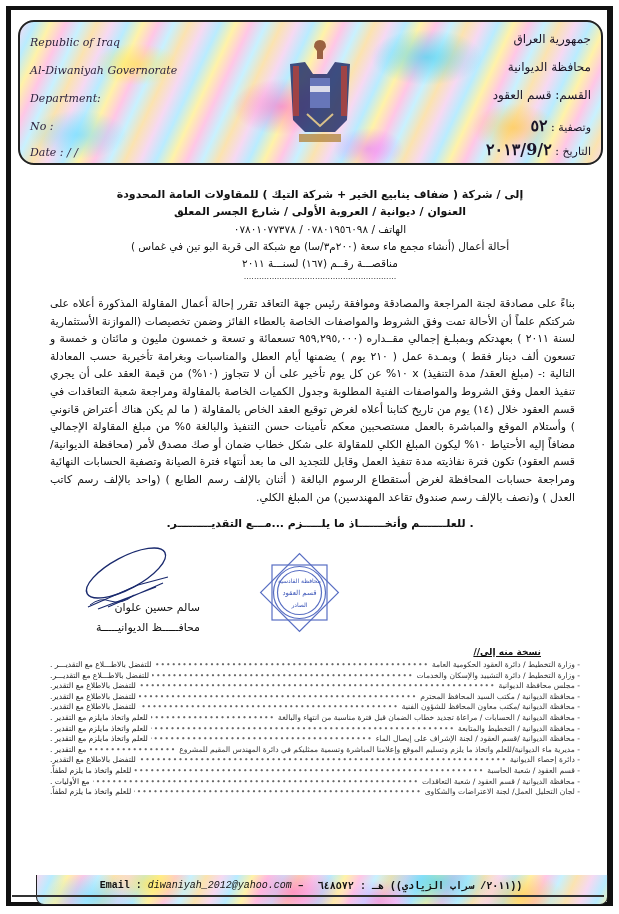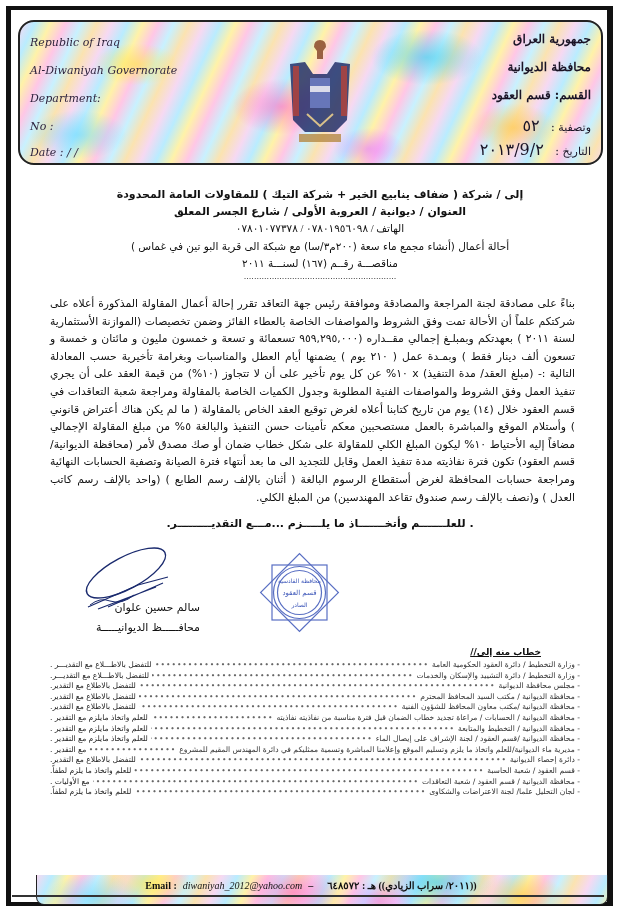--- a/index.html
+++ b/index.html
@@ -27,24 +27,24 @@
     .header-panel {
       position: absolute; left: 18px; top: 20px; width: 585px; height: 145px;
       border: 2px solid #222; border-radius: 16px; overflow: hidden;
     }
     .hdr-en {
       position: absolute; left: 10px; font-family: "DejaVu Serif", serif; font-style: italic;
       font-size: 11px; color: #2a1f3a; text-align: right;
     }
     .hdr-ar {
       position: absolute; right: 10px; direction: rtl; font-family: "DejaVu Serif", serif;
-      font-size: 12px; font-weight: bold; color: #1a1426; text-align: right;
+      font-size: 12px; font-weight: normal; color: #1a1426; text-align: right;
     }
     .hdr-ar.small { font-size: 11px; font-weight: normal; }
-    .hdr-ar .val { font-size: 16px; font-weight: normal; margin-right: 8px; }
+    .hdr-ar .val { font-size: 16px; font-weight: bold; }
     .emblem {
       position: absolute; left: 265px; top: 12px; width: 70px; height: 118px;
     }
 
     .address {
       position: absolute; left: 110px; width: 420px; text-align: center; direction: rtl;
       font-size: 10.5px; line-height: 14px;
     }
     .body-text {
       position: absolute; left: 50px; top: 295px; width: 525px; direction: rtl; text-align: justify;
@@ -76,21 +76,21 @@
       flex: 1 1 auto; overflow: hidden; color: #666; letter-spacing: 1px; margin: 0 3px;
     }
     .copy-row .action { flex: 0 0 auto; color: #222; }
 
     .footer-panel {
       position: absolute; left: 36px; top: 875px; width: 572px; height: 30px;
       border: 1.5px solid #222; border-radius: 0 0 8px 8px; border-top: none; overflow: hidden;
     }
     .footer-text {
       position: absolute; left: 96px; top: 880px; width: 430px; height: 12px;
-      font-family: Liberation Serif, serif; font-size: 10px; font-weight: bold; white-space: nowrap;
+      font-family: Liberation Mono, monospace; font-size: 10px; font-weight: bold; white-space: nowrap;
       display: flex; justify-content: center; gap: 6px;
     }
     .footer-text .email { font-style: italic; font-weight: normal; }
     .footer-text .ar { direction: rtl; margin-left: 8px; }
     .footer-bottom-line {
       position: absolute; left: 12px; top: 895px; width: 592px; height: 2px; background: #333;
     }
   </style>
 </head>
 <body>
@@ -125,21 +125,21 @@
     <span class="val">٥٢</span>
   </div>
   <div class="hdr-ar small" style="top:118px">
     <span>التاريخ :</span>
     <span class="val">٢٠١٣/9/٢</span>
   </div>
 </div>
 
 <div class="address" style="top:188px; font-weight:bold; font-size:11px;">إلى / شركة ( ضفاف ينابيع الخير + شركة التيك ) للمقاولات العامة المحدودة</div>
 <div class="address" style="top:205px; font-weight:bold; font-size:11px;">العنوان / ديوانية / العروبة الأولى / شارع الجسر المعلق</div>
-<div class="address" style="top:222px;font-family:Liberation Serif, serif;">الهاتف /  ٠٧٨٠١٩٥٦٠٩٨ / ٠٧٨٠١٠٧٧٣٧٨</div>
+<div class="address" style="top:222px;">الهاتف /  ٠٧٨٠١٩٥٦٠٩٨ / ٠٧٨٠١٠٧٧٣٧٨</div>
 <div class="address" style="top:239px; left:75px; width:490px;">أحالة أعمال (أنشاء مجمع ماء سعة (٢٠٠م٣/سا) مع شبكة الى قرية البو تين في غماس )</div>
 <div class="address" style="top:256px;">مناقصـــة رقــم (١٦٧) لسنـــة ٢٠١١</div>
 <div class="address" style="top:270px; font-size:8px; color:#333;">............................................................</div>
 
 <div class="body-text">بناءً على مصادقة لجنة المراجعة والمصادقة وموافقة رئيس جهة التعاقد تقرر إحالة أعمال المقاولة المذكورة أعلاه على شركتكم علماً أن الأحالة تمت وفق الشروط والمواصفات الخاصة بالعطاء الفائز وضمن تخصيصات (الموازنة الأستثمارية لسنة ٢٠١١ ) بعهدتكم وبمبلـغ إجمالي مقــداره (٩٥٩,٢٩٥,٠٠٠ تسعمائة و تسعة و خمسون مليون و مائتان و خمسة و تسعون ألف دينار فقط )  وبمـدة عمل ( ٢١٠ يوم ) يضمنها أيام العطل والمناسبات وبغرامة تأخيرية حسب المعادلة التالية :- (مبلغ العقد/ مدة التنفيذ) x ١٠% عن كل يوم تأخير على أن لا تتجاوز (١٠%) من قيمة العقد على أن يجري تنفيذ العمل وفق الشروط والمواصفات الفنية المطلوبة وجدول الكميات الخاصة بالمقاولة ومراجعة شعبة التعاقدات في قسم العقود خلال (١٤) يوم من تاريخ كتابنا أعلاه لغرض توقيع العقد الخاص بالمقاولة ( ما لم يكن هناك أعتراض قانوني ) وأستلام الموقع والمباشرة بالعمل مستصحبين معكم تأمينات حسن التنفيذ والبالغة ٥% من مبلغ المقاولة الإجمالي مضافاً إليه الأحتياط ١٠% ليكون المبلغ الكلي للمقاولة على شكل خطاب ضمان أو صك مصدق لأمر (محافظة الديوانية/قسم العقود) تكون فترة نفاذيته مدة تنفيذ العمل وقابل للتجديد الى ما بعد أنتهاء فترة الصيانة وتصفية الحسابات النهائية ومراجعة حسابات المحافظة لغرض أستقطاع الرسوم البالغة ( أثنان بالإلف رسم الطابع ) (واحد بالإلف رسم كاتب العدل ) و(نصف بالإلف رسم صندوق تقاعد المهندسين) من المبلغ الكلي.</div>
 <div class="closing">. للعلـــــــم وأتخـــــــاذ ما يلـــــزم  ...مـــع التقديـــــــــر.</div>
 
 <div class="signature-block">
   <svg style="position:absolute; left:8px; top:0;" width="110" height="70" viewBox="0 0 110 70">
     <ellipse cx="58" cy="28" rx="44" ry="16" transform="rotate(-28 58 28)" fill="none" stroke="#1a2a6e" stroke-width="1.4"></ellipse>
@@ -157,21 +157,21 @@
       <rect x="20" y="20" width="55" height="55" transform="rotate(45 47.5 47.5)"></rect>
       <circle cx="47.5" cy="47.5" r="26"></circle>
       <circle cx="47.5" cy="47.5" r="22"></circle>
     </g>
     <text x="47.5" y="38" text-anchor="middle" font-size="6" fill="#3b55b8" font-family="DejaVu Sans, sans-serif">محافظة القادسية</text>
     <text x="47.5" y="50" text-anchor="middle" font-size="7" fill="#3b55b8" font-family="DejaVu Sans, sans-serif">قسم العقود</text>
     <text x="47.5" y="62" text-anchor="middle" font-size="6" fill="#3b55b8" font-family="DejaVu Sans, sans-serif">الصادر</text>
   </svg>
 </div>
 
-<div class="copies-title">خطاب منه إلى//</div>
+<div class="copies-title">نسخة منه إلى//</div>
 <div class="copies">
   <div class="copy-row">
       <span class="recipient">- وزارة التخطيط / دائرة العقود الحكومية العامة</span>
       <span class="dots">••••••••••••••••••••••••••••••••••••••••••••••••••••••••••••••••••••••••••••••••••••••••••••</span>
       <span class="action">للتفضل بالاطـــلاع مع التقديـــر .</span>
     </div>
   <div class="copy-row">
       <span class="recipient">- وزارة التخطيط / دائرة التشييد والإسكان والخدمات</span>
       <span class="dots">••••••••••••••••••••••••••••••••••••••••••••••••••••••••••••••••••••••••••••••••••••••••••••</span>
       <span class="action">للتفضل بالاطـــلاع مع التقديـــر.</span>
@@ -185,21 +185,21 @@
       <span class="recipient">- محافظة الديوانية / مكتب السيد المحافظ المحترم</span>
       <span class="dots">••••••••••••••••••••••••••••••••••••••••••••••••••••••••••••••••••••••••••••••••••••••••••••</span>
       <span class="action">للتفضل بالاطلاع مع التقدير.</span>
     </div>
   <div class="copy-row">
       <span class="recipient">- محافظة الديوانية /مكتب معاون المحافظ للشؤون الفنية</span>
       <span class="dots">••••••••••••••••••••••••••••••••••••••••••••••••••••••••••••••••••••••••••••••••••••••••••••</span>
       <span class="action">للتفضل بالاطلاع مع التقدير.</span>
     </div>
   <div class="copy-row">
-      <span class="recipient">- محافظة الديوانية / الحسابات / مراعاة تجديد خطاب الضمان قبل فترة مناسبة من نفاذيته نفاذيته</span>
+      <span class="recipient">- محافظة الديوانية / الحسابات / مراعاة تجديد خطاب الضمان قبل فترة مناسبة من انتهاء والبالغة</span>
       <span class="dots">••••••••••••••••••••••••••••••••••••••••••••••••••••••••••••••••••••••••••••••••••••••••••••</span>
       <span class="action">للعلم واتخاذ مايلزم مع التقدير .</span>
     </div>
   <div class="copy-row">
       <span class="recipient">- محافظة الديوانية / التخطيط والمتابعة</span>
       <span class="dots">••••••••••••••••••••••••••••••••••••••••••••••••••••••••••••••••••••••••••••••••••••••••••••</span>
       <span class="action">للعلم واتخاذ مايلزم مع التقدير .</span>
     </div>
   <div class="copy-row">
       <span class="recipient">- محافظة الديوانية /قسم العقود / لجنة الإشراف على إيصال الماء</span>
@@ -220,21 +220,21 @@
       <span class="recipient">- قسم العقود / شعبة الحاسبة</span>
       <span class="dots">••••••••••••••••••••••••••••••••••••••••••••••••••••••••••••••••••••••••••••••••••••••••••••</span>
       <span class="action">للعلم واتخاذ ما يلزم لطفاً.</span>
     </div>
   <div class="copy-row">
       <span class="recipient">- محافظة الديوانية / قسم العقود / شعبة التعاقدات</span>
       <span class="dots">••••••••••••••••••••••••••••••••••••••••••••••••••••••••••••••••••••••••••••••••••••••••••••</span>
       <span class="action">مع الأوليات .</span>
     </div>
   <div class="copy-row">
-      <span class="recipient">- لجان التحليل علما/ لجنة الاعتراضات والشكاوى</span>
+      <span class="recipient">- لجان التحليل العمل/ لجنة الاعتراضات والشكاوى</span>
       <span class="dots">••••••••••••••••••••••••••••••••••••••••••••••••••••••••••••••••••••••••••••••••••••••••••••</span>
       <span class="action">للعلم واتخاذ ما يلزم لطفاً.</span>
     </div>
 </div>
 
 <div class="footer-panel iridescent"></div>
 <div class="footer-text">
   <span>Email :</span>
   <span class="email">diwaniyah_2012@yahoo.com</span>
   <span>–</span>

